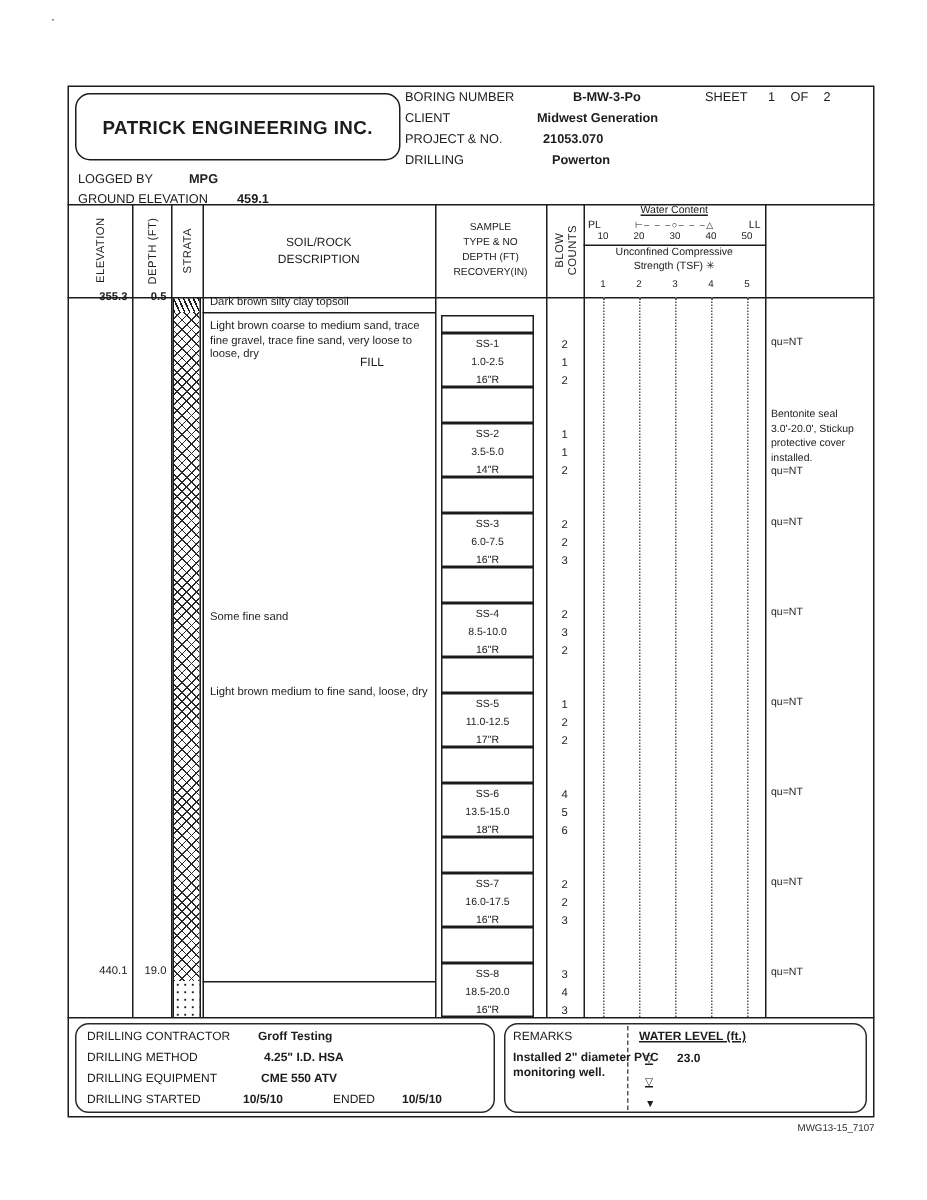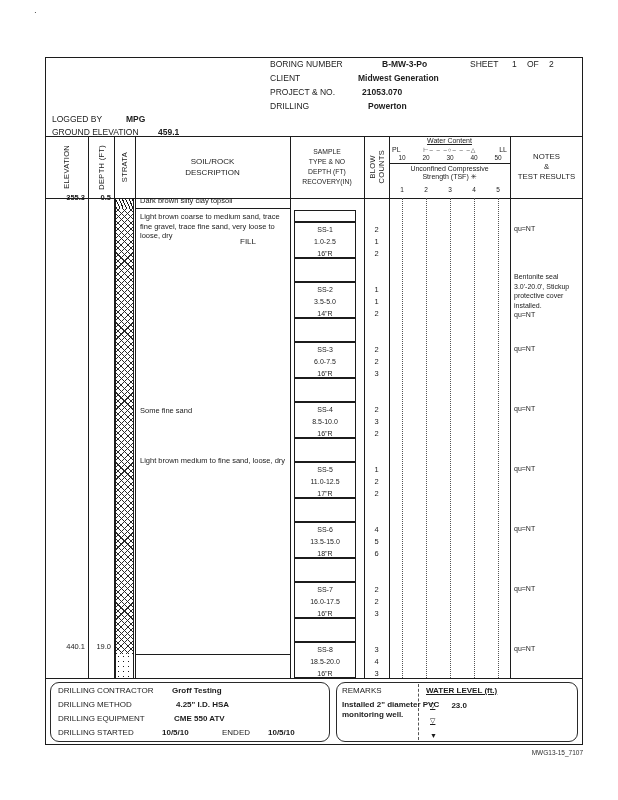--- a/index.html
+++ b/index.html
@@ -53,20 +53,23 @@
 </style>
 </head>
 <body>
 
 <div id="page">
 
   <span class="dot" style="left:34px;top:8px">·</span>
 
   <div class="doc-border"></div>
 
+  <div class="company-box">
+    <span>PATRICK ENGINEERING INC.</span>
+  </div>
 
   <div class="hf" style="left:270px;top:59px">BORING NUMBER</div>
   <div class="hf value" style="left:382px;top:59px">B-MW-3-Po</div>
   <div class="hf" style="left:470px;top:59px">SHEET</div>
   <div class="hf" style="left:512px;top:59px">1</div>
   <div class="hf" style="left:527px;top:59px">OF</div>
   <div class="hf" style="left:549px;top:59px">2</div>
 
   <div class="hf" style="left:270px;top:73px">CLIENT</div>
   <div class="hf value" style="left:358px;top:73px">Midwest Generation</div>
@@ -108,25 +111,20 @@
   </div>
   <div class="colhead" style="left:290px;width:74px;flex-direction:column;font-size:6.8px;line-height:10px">
     <span>SAMPLE</span>
     <span>TYPE &amp; NO</span>
     <span>DEPTH (FT)</span>
     <span>RECOVERY(IN)</span>
   </div>
   <div class="colhead" style="left:364px;width:25px">
     <span class="vtext">BLOW
 COUNTS</span>
-  </div>
-  <div class="colhead" style="left:510px;width:73px;flex-direction:column;font-size:7.8px;line-height:10px">
-    <span>NOTES</span>
-    <span>&amp;</span>
-    <span>TEST RESULTS</span>
   </div>
 
   <div class="graph-small" style="left:389px;top:137px;width:121px;text-decoration:underline">Water Content</div>
   <div class="abs" style="left:389px;top:146px;width:121px;display:flex;align-items:center;padding:0 3px">
     <span style="font-size:7px">PL</span>
     <span style="flex:1;text-align:center;font-size:6px;letter-spacing:1px">⊢– – –○– – –△</span>
     <span style="font-size:7px">LL</span>
   </div>
   <div class="hline thin" style="left:389px;top:163px;width:121px"></div>
   <div class="graph-small" style="left:389px;top:165px;width:121px">Unconfined Compressive</div>

